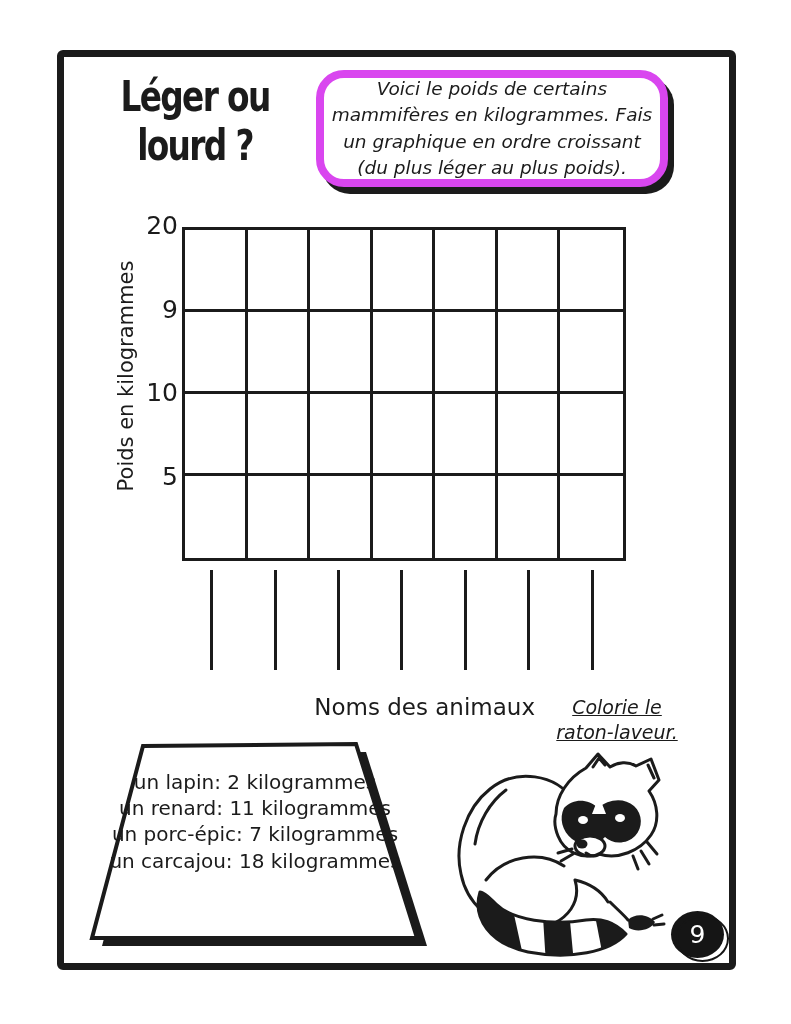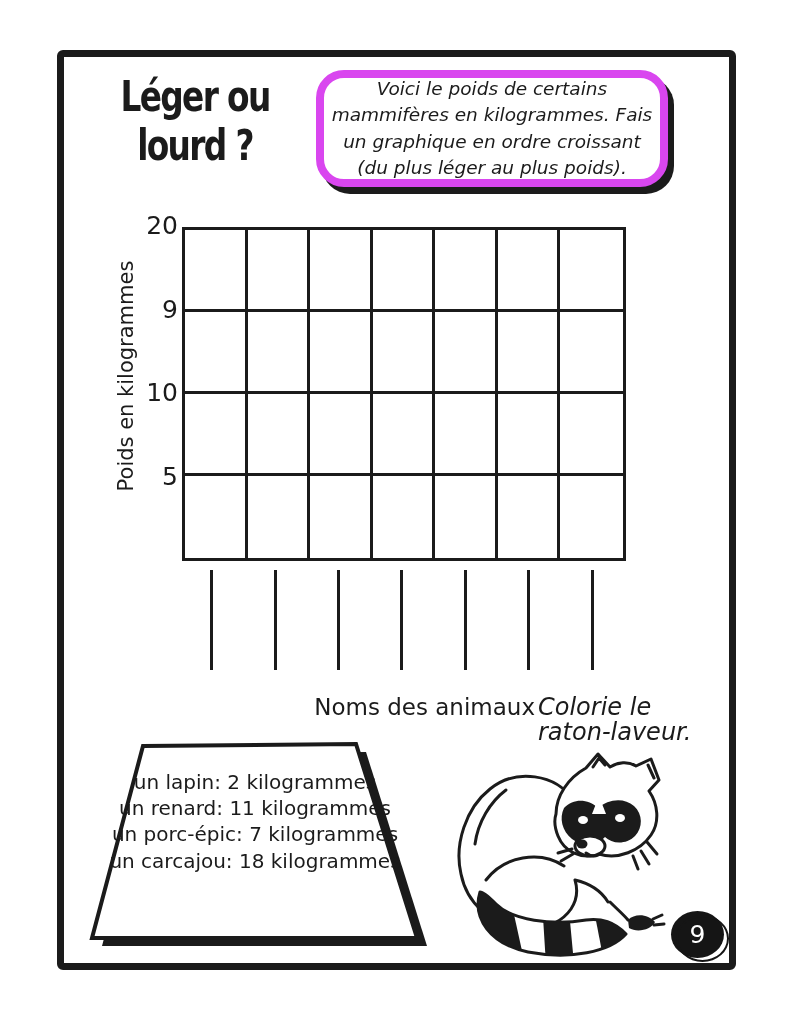--- a/index.html
+++ b/index.html
@@ -34,22 +34,22 @@
     position:absolute; left:182px; top:227px; width:444px; height:334px;
     border:3px solid #1b1b1b; box-sizing:border-box; background:#fff;
     display:grid; grid-template-columns:repeat(7,1fr); grid-template-rows:repeat(4,1fr);
   }
   .cell { border-right:3px solid #1b1b1b; border-bottom:3px solid #1b1b1b; }
   .cell:nth-child(7n){ border-right:0; }
   .cell:nth-child(n+22){ border-bottom:0; }
   .xtick { position:absolute; top:570px; width:3px; height:100px; background:#1b1b1b; }
   .xlabel { position:absolute; left:235px; top:694px; width:300px; text-align:right;
     font-size:23px; }
-  .note { position:absolute; left:538px; top:695px; width:158px; 
-    font-style:italic; font-size:24px; line-height:25px; }
+  .note { position:absolute; left:538px; top:695px; width:158px; text-align:center;
+    font-style:italic; font-size:19px; line-height:25px;text-decoration:underline; }
   .trap-svg { position:absolute; left:80px; top:733px; }
   .weights { position:absolute; left:92px; top:752px; width:326px; text-align:center;
     font-size:20px; line-height:26.2px;margin-top:17px; }
   .raccoon-svg { position:absolute; left:452px; top:752px; }
   .badge {
     position:absolute; left:671px; top:911px; width:53px; height:47px;
     background:#151515; border-radius:50%; color:#fff;
     display:flex; align-items:center; justify-content:center; font-size:25px;
   }
   .badge::after {

